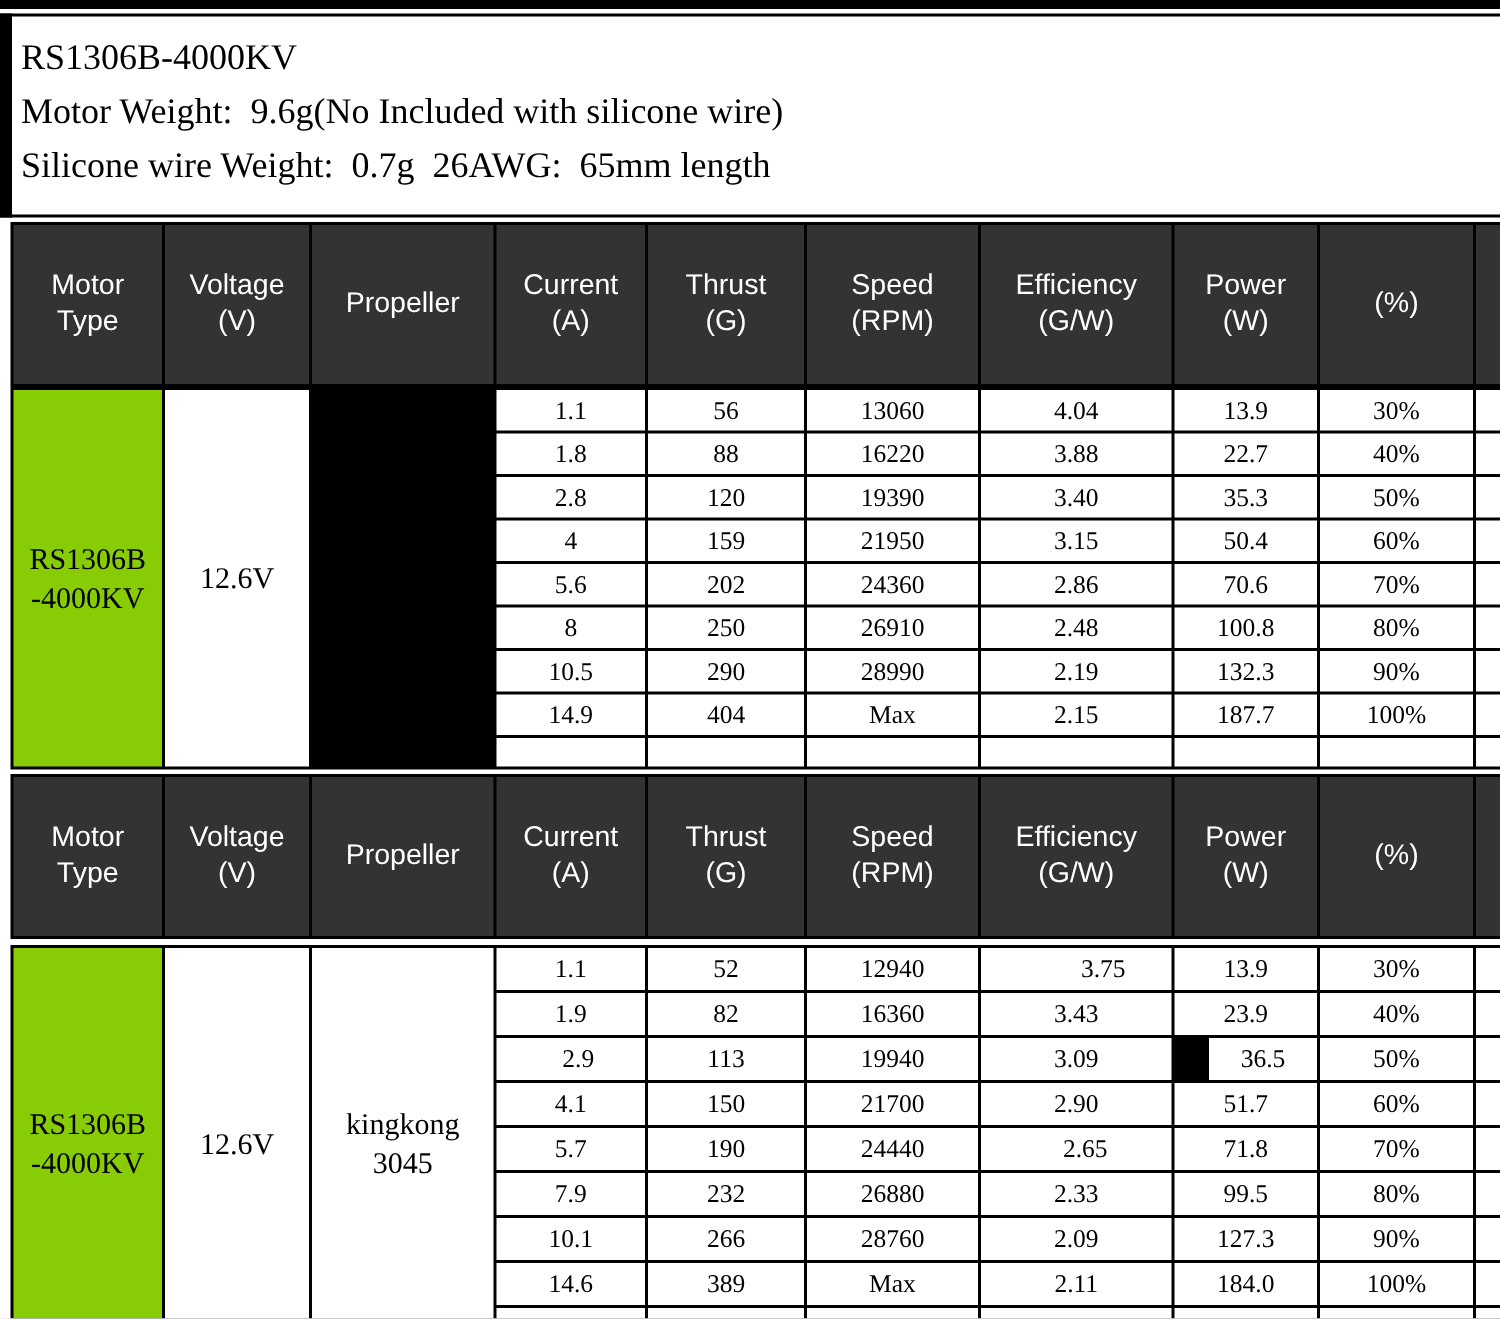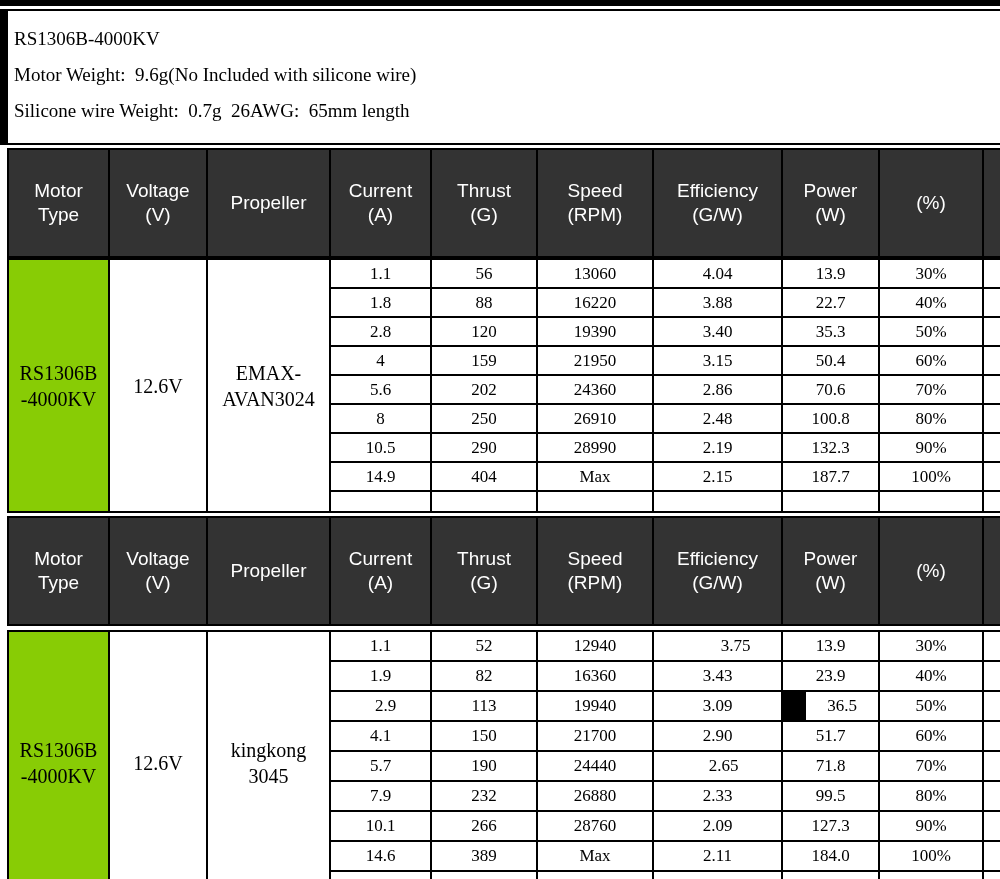--- a/index.html
+++ b/index.html
@@ -9,21 +9,21 @@
     font-family:"Liberation Serif",serif;color:#000;
   }
   .top-bar{position:absolute;top:0;left:0;width:1000px;height:6px;background:var(--border,#000);}
   .info-box{
     position:absolute;top:9px;left:0;width:1000px;height:136px;box-sizing:border-box;
     border-left:8px solid var(--border,#000);
     border-top:2px solid var(--border,#000);
     border-bottom:2px solid var(--border,#000);
     padding:10px 0 0 6px;
   }
-  .info-line{font-size:19px;line-height:36px;white-space:pre;}
+  .info-line{font-size:24px;line-height:36px;white-space:pre;}
   .grid{
     position:absolute;left:7px;display:grid;gap:2px;padding:2px;
     background:var(--border,#000);
     grid-template-columns:99px 96px 121px 99px 104px 114px 127px 95px 102px 20px;
   }
   .hdr{grid-template-rows:106px;}
   #h1{top:148px;}
   #h2{top:516px;}
   #d1{top:258px;grid-template-rows:repeat(8,27px) 19px;}
   #d2{top:630px;grid-template-rows:repeat(8,28px) 21px;}
@@ -90,24 +90,20 @@
       <div class="cell hcell" style="grid-area: 1 / 10;"></div>
     </div>
   <div class="grid" id="d1">
       <div class="cell motor-cell" style="grid-area: 1 / 1 / span 9;">
         <div>RS1306B</div>
         <div>-4000KV</div>
       </div>
       <div class="cell span-cell" style="grid-area: 1 / 2 / span 9;">
         <div>12.6V</div>
       </div>
-      <div class="cell span-cell" style="grid-area: 1 / 3 / span 9;">
-        <div>EMAX-</div>
-        <div>AVAN3024</div>
-      </div>
       <div class="cell dcell" style="grid-area: 1 / 4;">
         <div>1.1</div>
       </div>
       <div class="cell dcell" style="grid-area: 1 / 5;">
         <div>56</div>
       </div>
       <div class="cell dcell" style="grid-area: 1 / 6;">
         <div>13060</div>
       </div>
       <div class="cell dcell" style="grid-area: 1 / 7;">

